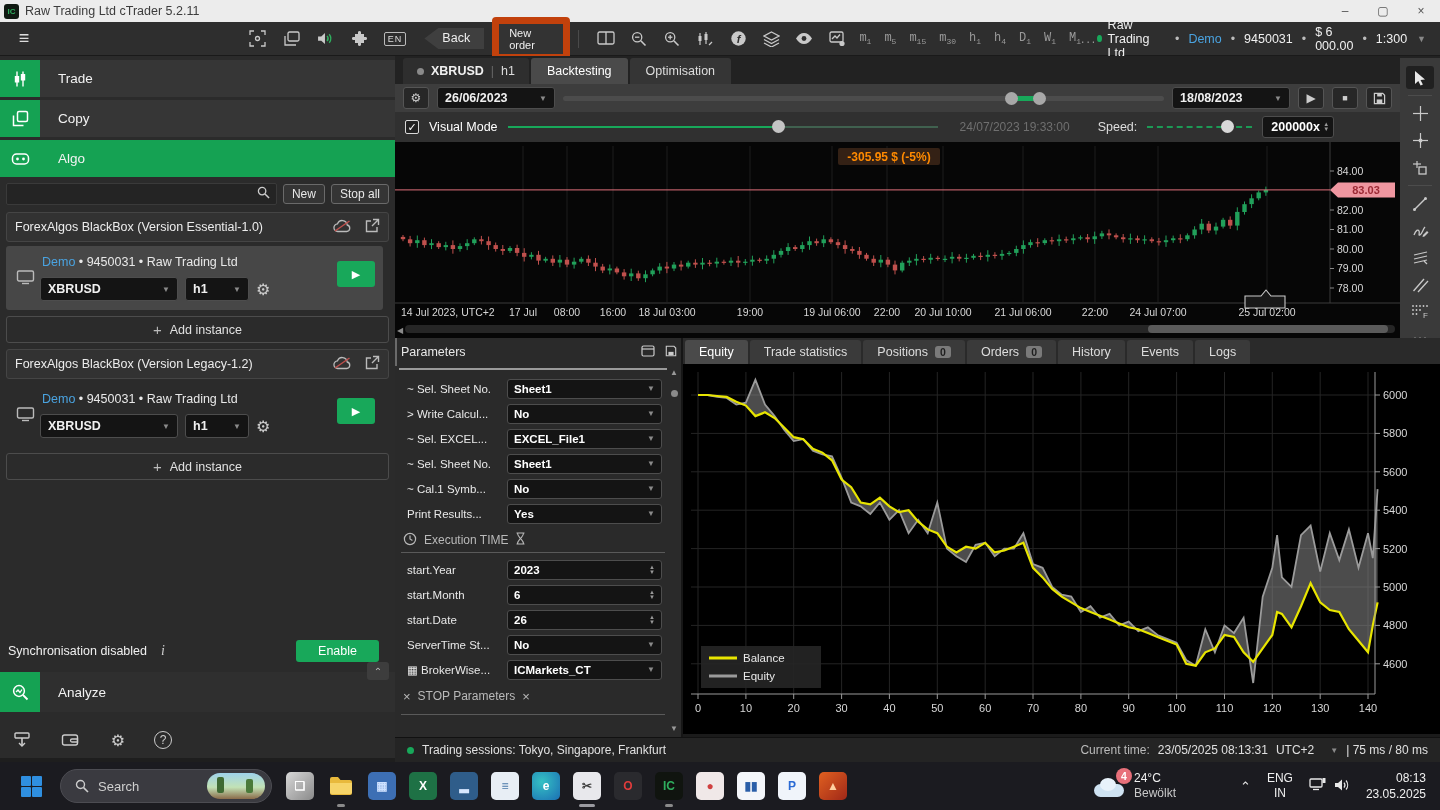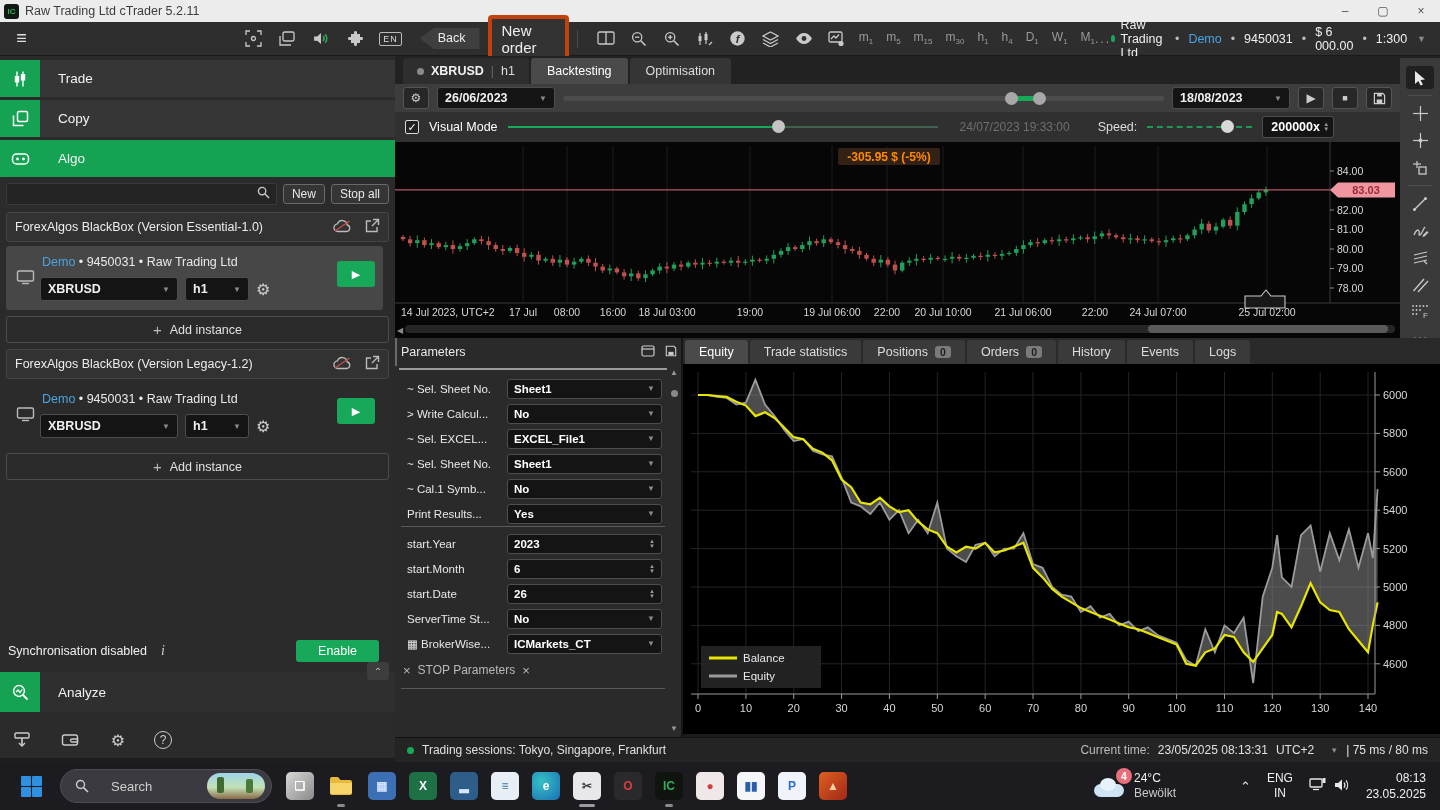--- a/index.html
+++ b/index.html
@@ -17,25 +17,25 @@
   
   .toolbar{position:absolute;top:22px;left:0;right:0;height:34px;background:#2e2e2e;
     display:flex;align-items:center;border-bottom:1px solid #1a1a1a;}
   .hamburger{width:56px;font-size:18px;color:#ddd;text-align:center;}
   .tb-icons{display:flex;align-items:center;gap:14px;margin-left:200px;}
   .tb-ic{width:20px;height:20px;display:flex;align-items:center;justify-content:center;color:#c9c9c9;}
   .lang-badge{border:1px solid #bbb;border-radius:2px;font-size:9px;padding:1px 3px;color:#ddd;letter-spacing:1px;}
   .tb-sep{width:1px;height:18px;background:#4a4a4a;margin:0 8px;}
   .back-btn{margin-left:18px;background:#3f3f3f;color:#eee;font-size:12.5px;padding:3px 14px 4px 18px;
     clip-path:polygon(14px 0,100% 0,100% 100%,14px 100%,0 50%);}
-  .neworder-btn{margin-left:8px;border:4px solid #c2410c;border-radius:4px;background:#333;
-    color:#eee;font-size:15px;padding:3px 10px;}
+  .neworder-btn{margin-left:8px;border:7px solid #c2410c;border-radius:4px;background:#333;
+    color:#eee;font-size:11px;padding:3px 10px;}
   .chart-ics{display:flex;align-items:center;gap:13px;margin-left:10px;}
   .tfs{display:flex;align-items:center;gap:13px;margin-left:12px;color:#9a9a9a;}
-  .tf{font-size:12px;}
+  .tf{font-size:12px;font-family:Liberation Mono, monospace;}
   .tf sub{font-size:8px;}
   .more-dots{color:#9a9a9a;letter-spacing:2px;}
   .account{margin-left:auto;margin-right:14px;display:flex;align-items:center;gap:6px;font-size:12.5px;color:#f0f0f0;}
   .acct-dot{width:7px;height:7px;border-radius:50%;background:#18a85a;}
   .acct-sep{color:#bbb;margin:0 3px;}
   .acct-blue{color:#4aa3e0;}
   .acct-caret{color:#888;font-size:9px;margin-left:4px;}
   
   .sidebar{position:absolute;top:56px;left:0;width:395px;bottom:52px;background:#2b2b2b;}
   .nav-row{position:relative;height:37px;margin-bottom:3px;background:#363636;display:flex;align-items:center;}
@@ -145,21 +145,21 @@
   
   .statusbar{position:absolute;left:0;right:0;bottom:0;height:25px;background:#242424;border-top:1px solid #111;
     display:flex;align-items:center;padding:0 12px;font-size:12px;color:#e0e0e0;gap:8px;}
   .sess-dot{width:7px;height:7px;border-radius:50%;background:#18a85a;}
   .sb-right{margin-left:auto;display:flex;align-items:center;gap:8px;}
   .taskbar{position:absolute;left:0;right:0;bottom:0;height:48px;background:#1b1b20;display:flex;align-items:center;}
   .start-btn{margin-left:16px;width:30px;height:30px;display:flex;align-items:center;justify-content:center;}
   .win-logo{display:grid;grid-template-columns:10px 10px;grid-template-rows:10px 10px;gap:1px;}
   .win-logo span{background:#2f8fe0;border-radius:1px;}
   .search-pill{margin-left:14px;width:212px;height:34px;background:#3a3a40;border:1px solid #4c4c52;
-    border-radius:17px;display:flex;align-items:center;padding:0 6px 0 14px;color:#cfcfcf;font-size:13px;gap:22px;}
+    border-radius:17px;display:flex;align-items:center;padding:0 6px 0 14px;color:#cfcfcf;font-size:13px;gap:9px;}
   .search-art{margin-left:auto;width:58px;height:26px;border-radius:13px;
     background:linear-gradient(180deg,#9fd3ea 0%,#c2e2b5 55%,#8a6b4a 100%);position:relative;overflow:hidden;}
   .search-art:before{content:"";position:absolute;left:10px;top:4px;width:7px;height:16px;background:#3f6b33;border-radius:2px;}
   .search-art:after{content:"";position:absolute;right:12px;top:6px;width:7px;height:14px;background:#4a7a3a;border-radius:2px;}
   .task-icons{display:flex;align-items:center;gap:13px;margin-left:14px;}
   .ti{width:28px;height:28px;border-radius:5px;display:flex;align-items:center;justify-content:center;
     font-weight:bold;font-size:13px;position:relative;}
   .ti .run{position:absolute;bottom:-7px;left:50%;transform:translateX(-50%);width:8px;height:3px;
     border-radius:2px;background:#8a8a8a;}
   .ti .run.wide{width:16px;background:#9a9aa0;}
@@ -967,20 +967,30 @@
                 <span class="caret">▼</span>
               </div>
             </div>
             <div class="prow">
               <span class="plabel">Print Results...</span>
               <div class="pctrl">
                 <span>Yes</span>
                 <span class="caret">▼</span>
               </div>
             </div>
+            <div class="psection">
+              <span><svg width="14" height="14" viewBox="0 0 14 14">
+                  <circle cx="7" cy="7" r="5.6" fill="none" stroke="#b9b9b9" stroke-width="1.2"></circle>
+                  <path d="M7 3.5V7l2.4 1.6" fill="none" stroke="#b9b9b9" stroke-width="1.2"></path>
+                </svg></span>
+              <span>Execution TIME</span>
+              <span><svg width="11" height="13" viewBox="0 0 11 13">
+                  <path d="M1.5 1h8M1.5 12h8M2.5 1c0 3 2 4 3 5.5-1 1.5-3 2.5-3 5.5M8.5 1c0 3-2 4-3 5.5 1 1.5 3 2.5 3 5.5" fill="none" stroke="#b9b9b9" stroke-width="1.1"></path>
+                </svg></span>
+            </div>
             <hr class="psection-line">
             <div class="prow">
               <span class="plabel">start.Year</span>
               <div class="pctrl">
                 <span>2023</span>
                 <span class="spin-arrows">
                   <span>▲</span>
                   <span>▼</span>
                 </span>
               </div>

